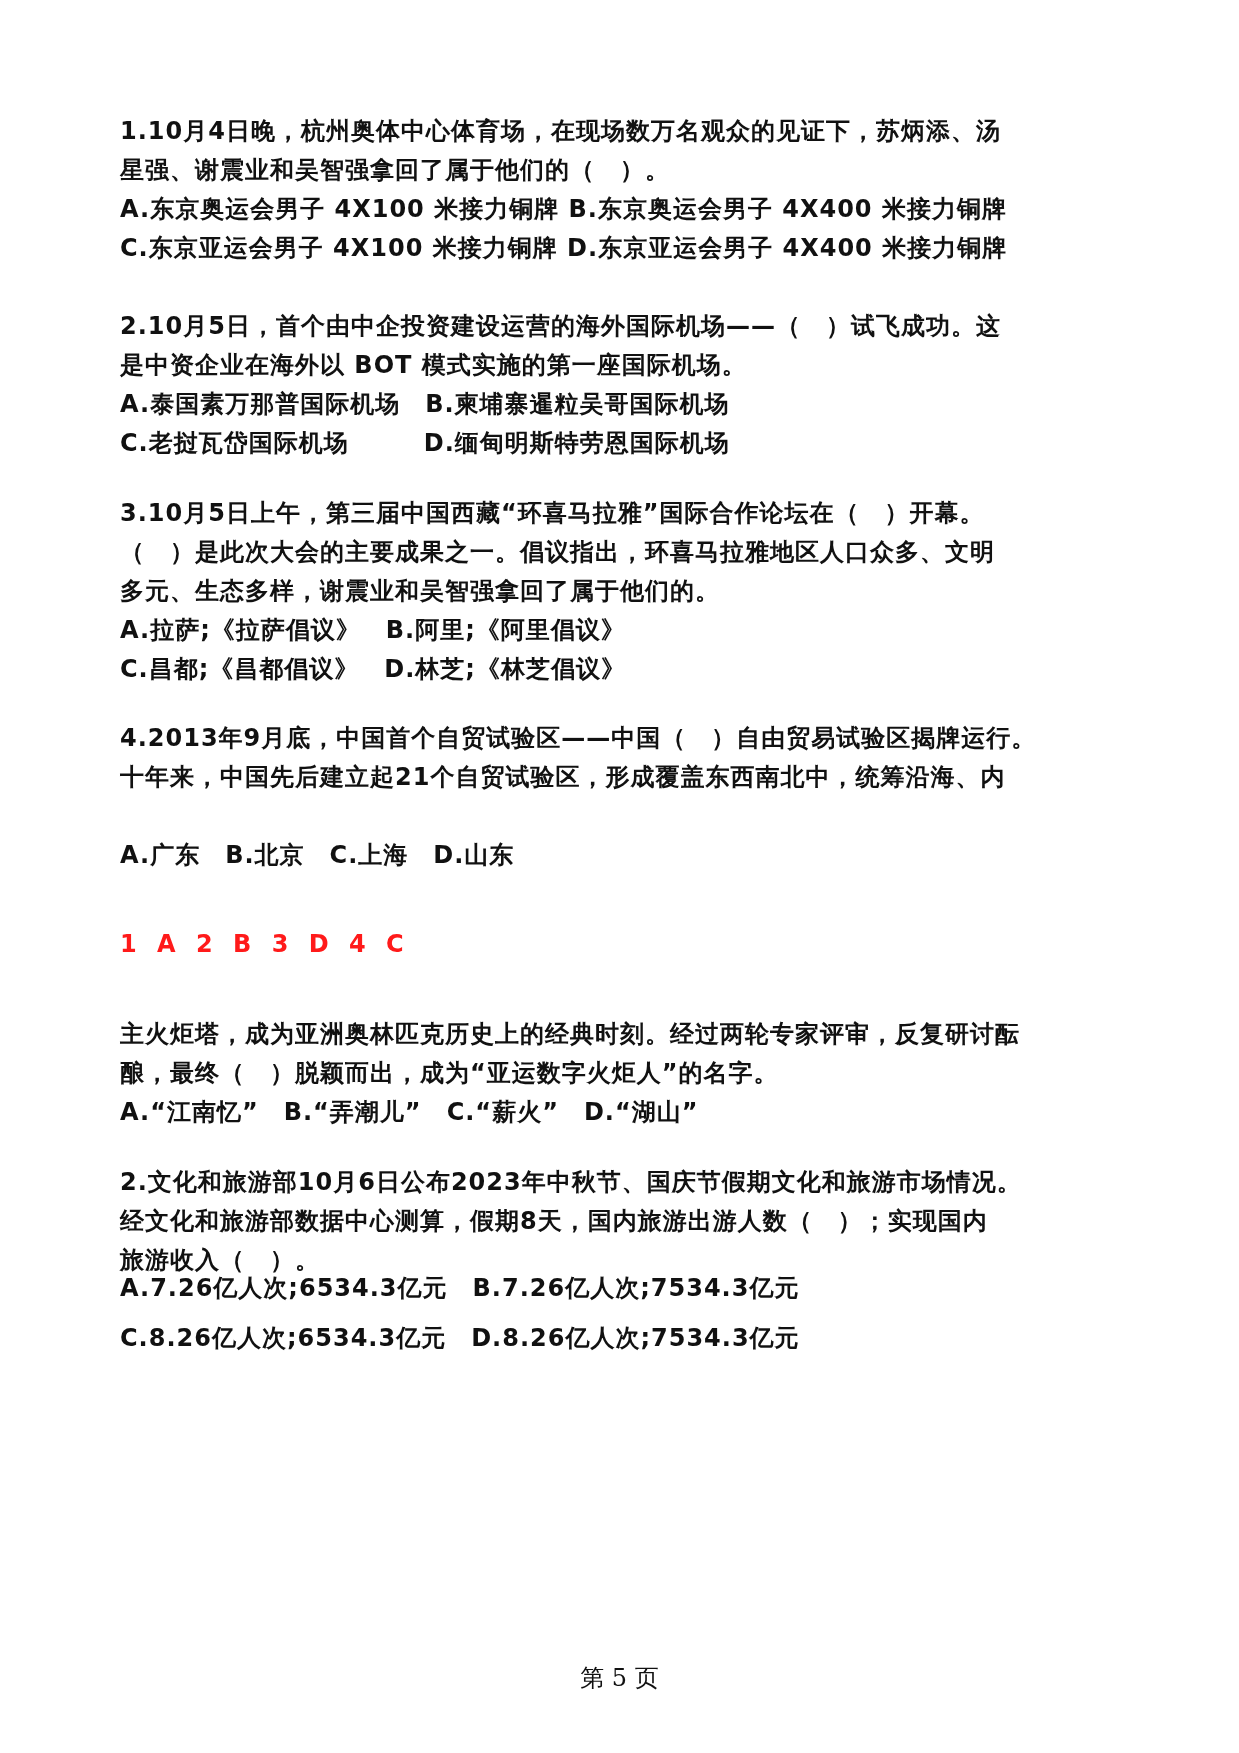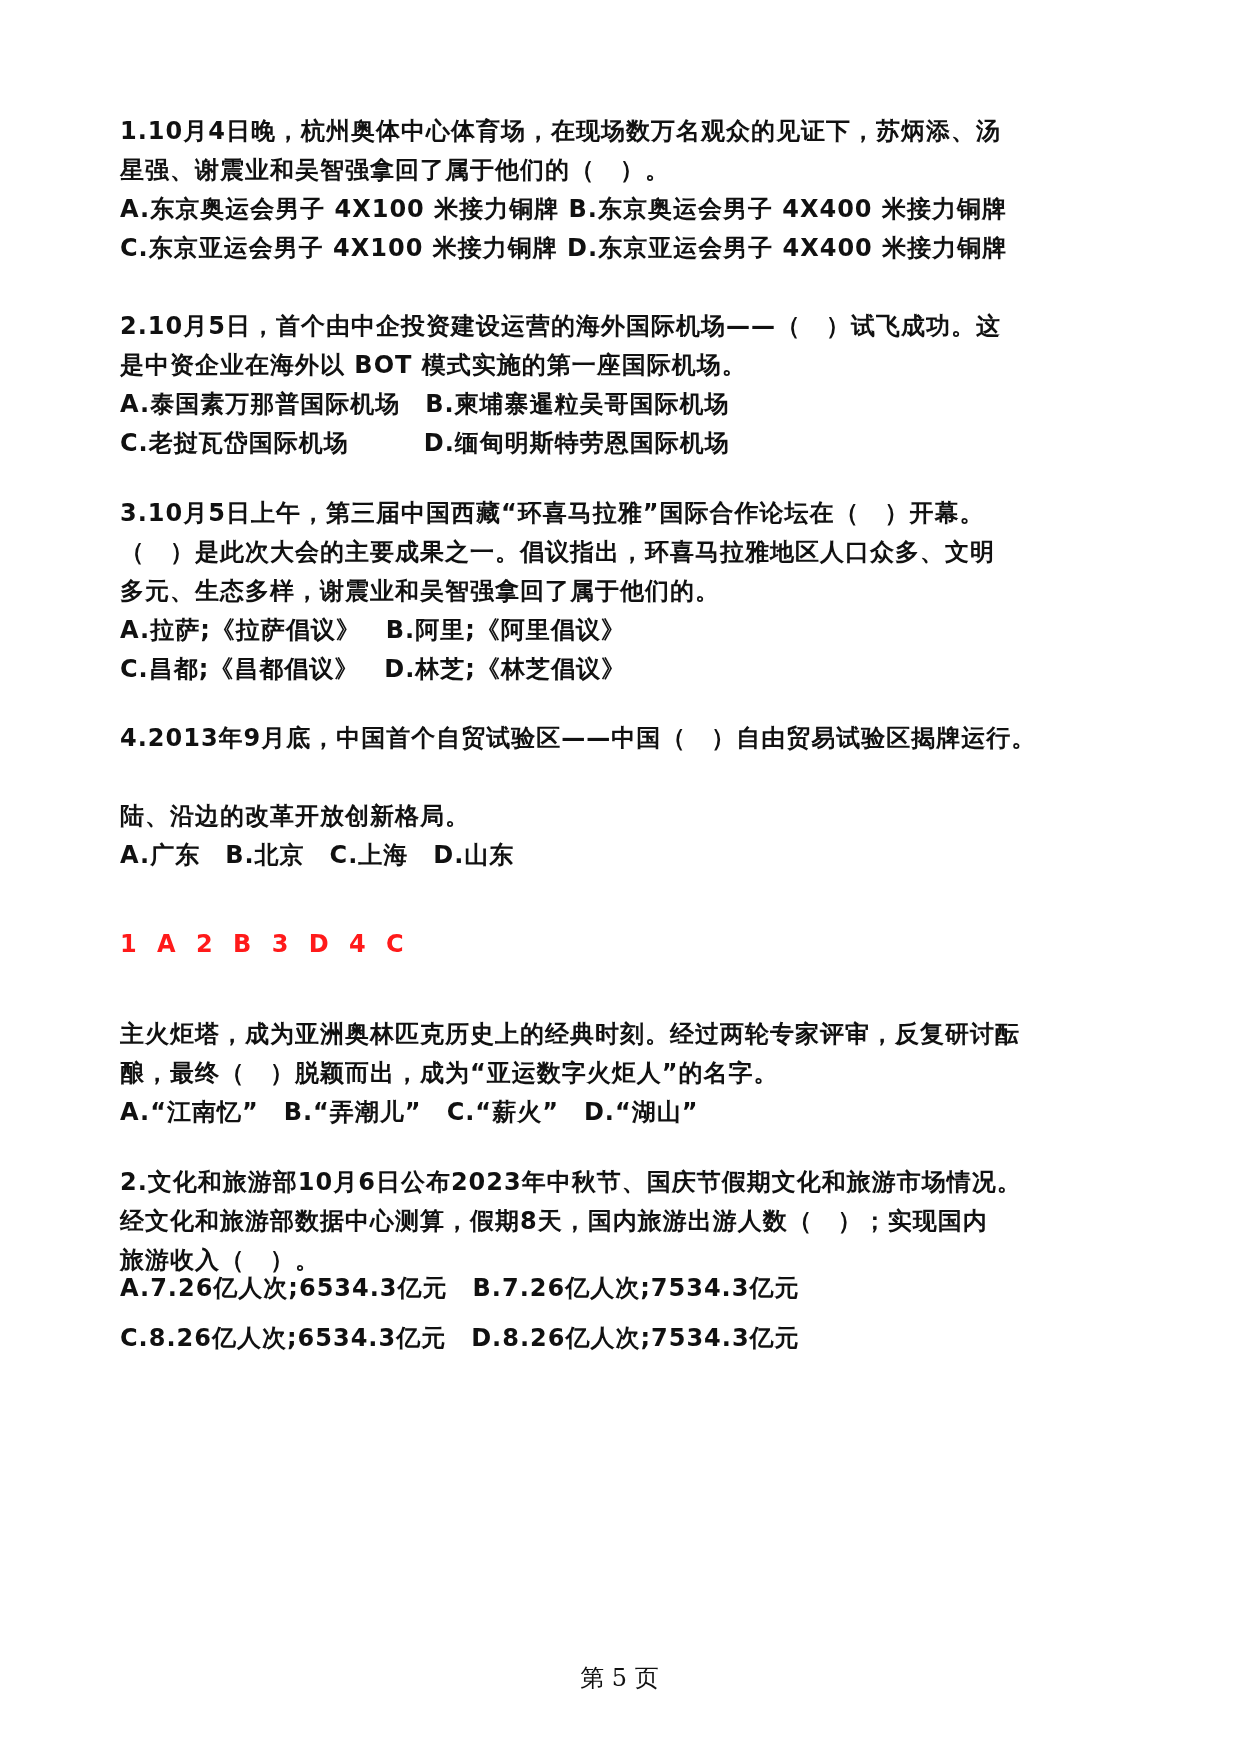--- a/index.html
+++ b/index.html
@@ -35,21 +35,21 @@
   <div class="line" style="top:389px">A.泰国素万那普国际机场　B.柬埔寨暹粒吴哥国际机场</div>
   <div class="line" style="top:428px">C.老挝瓦岱国际机场　　　D.缅甸明斯特劳恩国际机场</div>
 
   <div class="line" style="top:498px">3.10月5日上午，第三届中国西藏“环喜马拉雅”国际合作论坛在（　）开幕。</div>
   <div class="line" style="top:537px">（　）是此次大会的主要成果之一。倡议指出，环喜马拉雅地区人口众多、文明</div>
   <div class="line" style="top:576px">多元、生态多样，谢震业和吴智强拿回了属于他们的。</div>
   <div class="line" style="top:615px">A.拉萨;《拉萨倡议》　B.阿里;《阿里倡议》</div>
   <div class="line" style="top:654px">C.昌都;《昌都倡议》　D.林芝;《林芝倡议》</div>
 
   <div class="line" style="top:723px">4.2013年9月底，中国首个自贸试验区——中国（　）自由贸易试验区揭牌运行。</div>
-  <div class="line" style="top:801px">陆、沿边的改革开放创新格局。</div>
+  <div class="line" style="top:762px">十年来，中国先后建立起21个自贸试验区，形成覆盖东西南北中，统筹沿海、内</div>
   <div class="line" style="top:840px">A.广东　B.北京　C.上海　D.山东</div>
 
   <div class="line answers" style="top:904px">1 A 2 B 3 D 4 C</div>
 
   <div class="line" style="top:1019px">主火炬塔，成为亚洲奥林匹克历史上的经典时刻。经过两轮专家评审，反复研讨酝</div>
   <div class="line" style="top:1058px">酿，最终（　）脱颖而出，成为“亚运数字火炬人”的名字。</div>
   <div class="line" style="top:1097px">A.“江南忆”　B.“弄潮儿”　C.“薪火”　D.“湖山”</div>
 
   <div class="line" style="top:1167px">2.文化和旅游部10月6日公布2023年中秋节、国庆节假期文化和旅游市场情况。</div>
   <div class="line" style="top:1206px">经文化和旅游部数据中心测算，假期8天，国内旅游出游人数（　）；实现国内</div>

